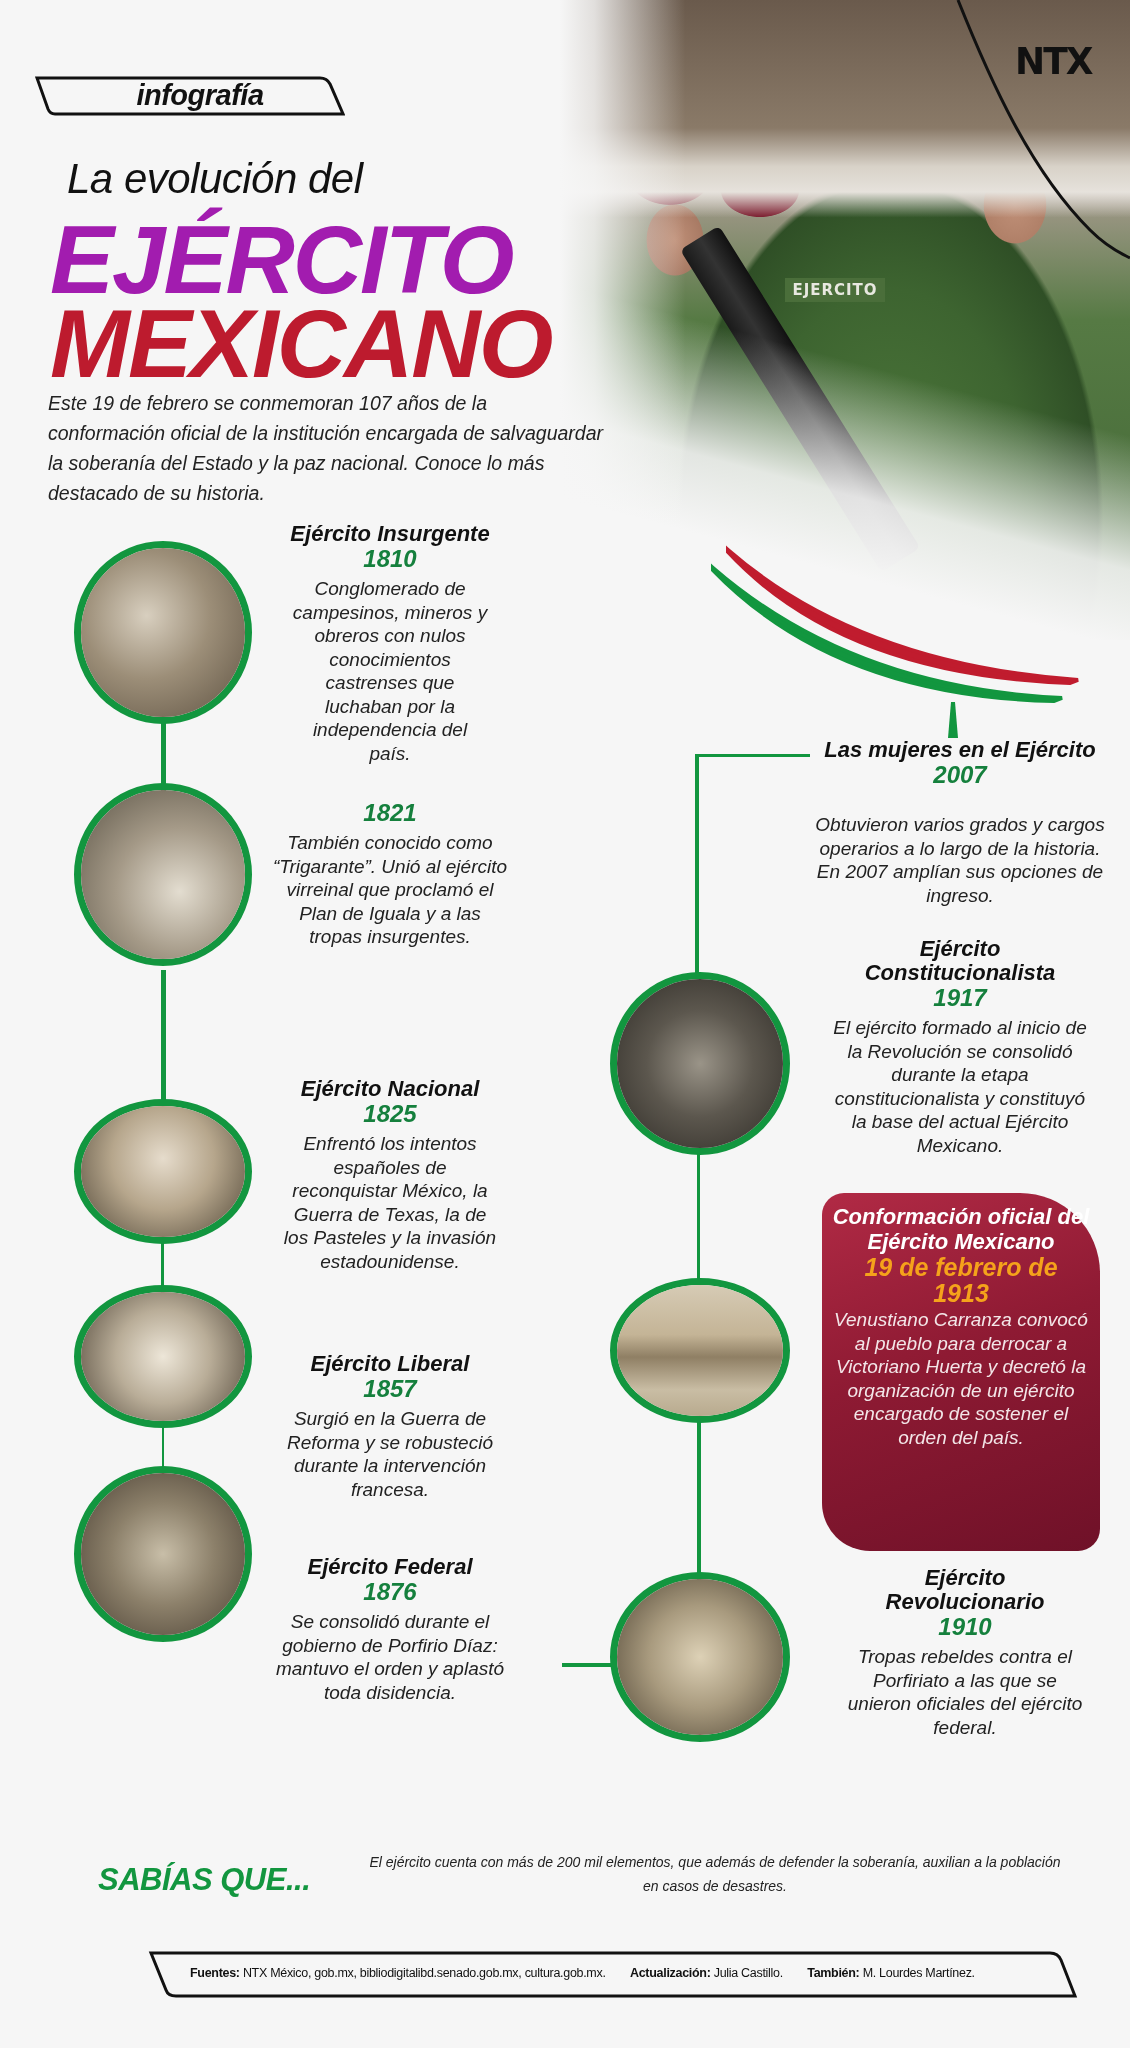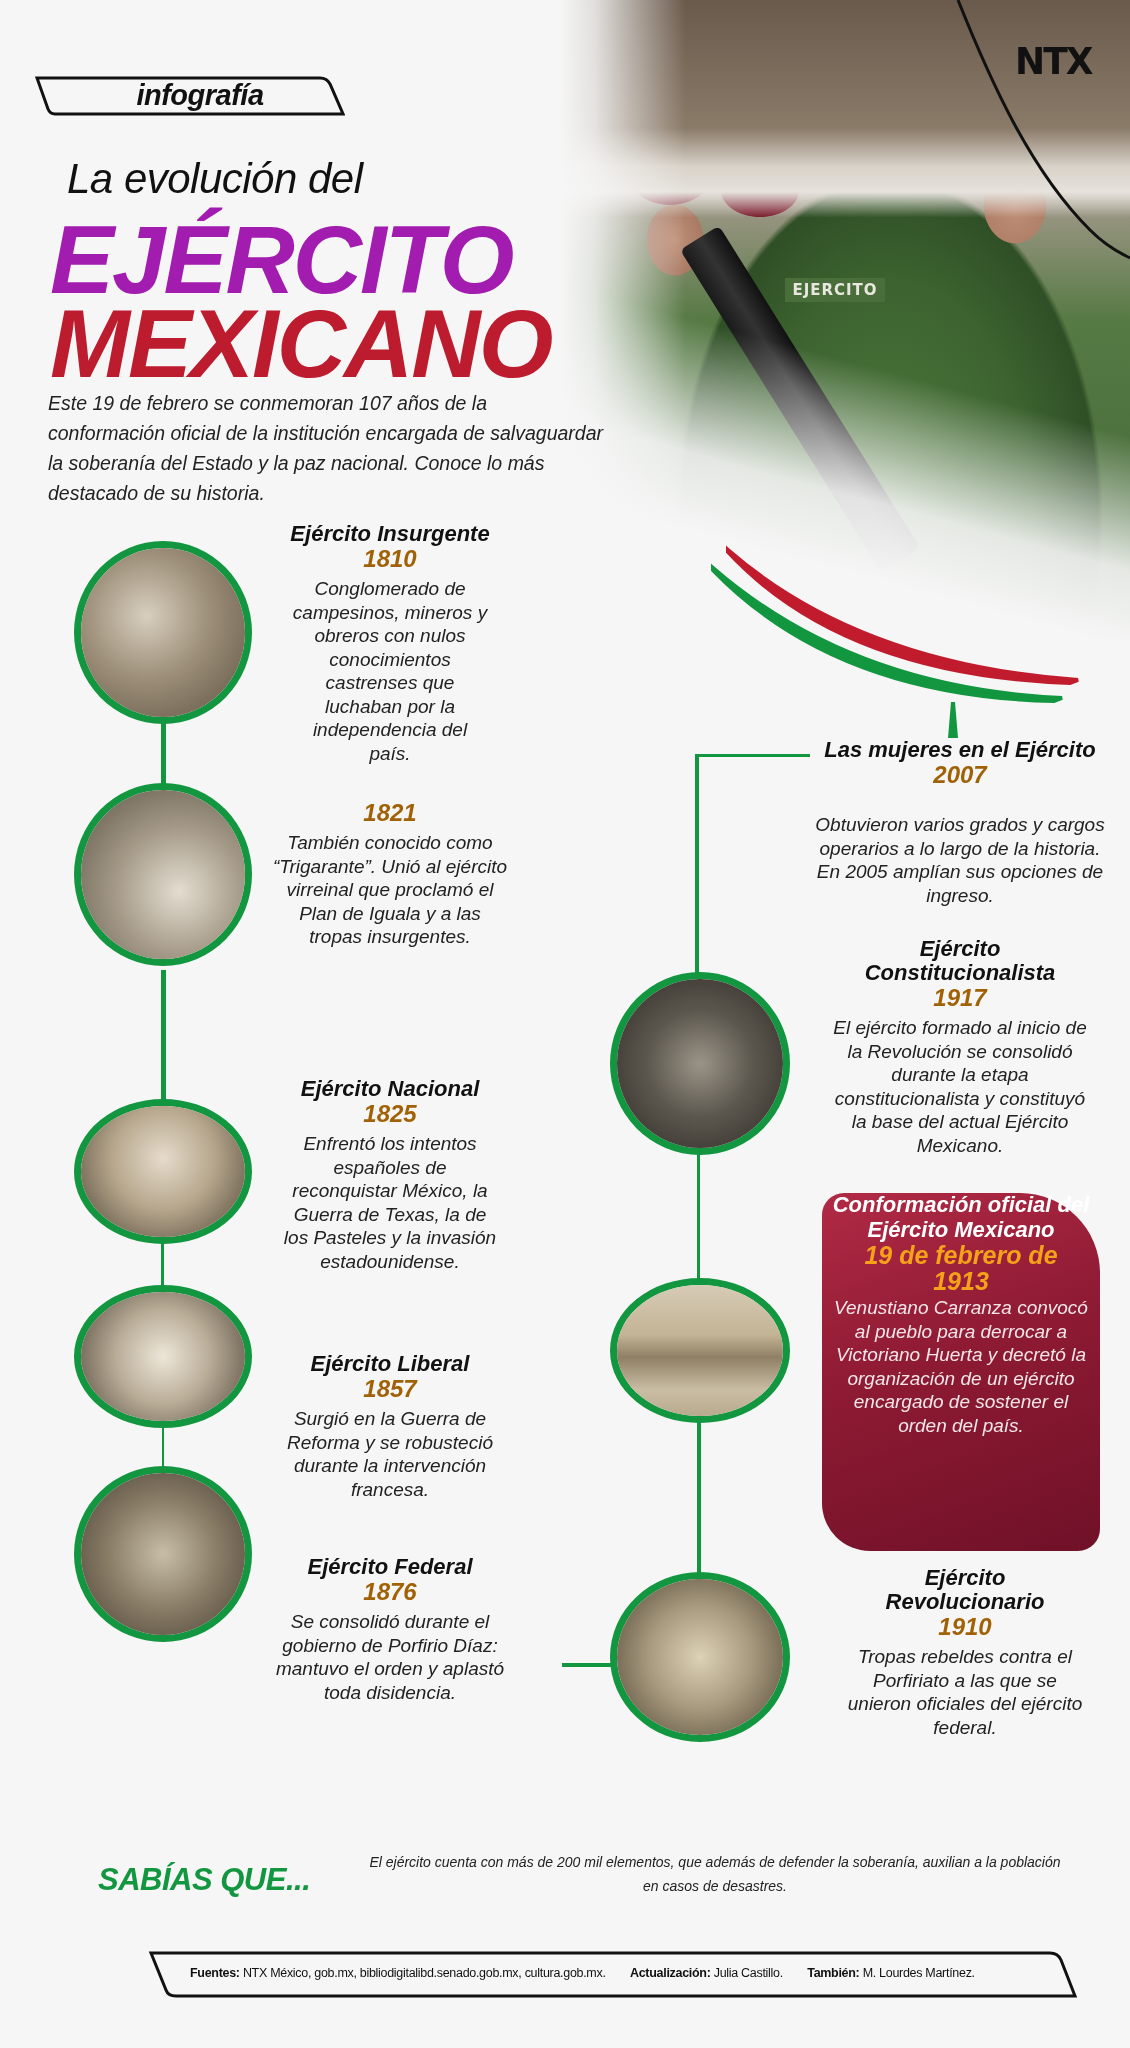--- a/index.html
+++ b/index.html
@@ -81,40 +81,40 @@
     left: 48px; top: 388px; width: 560px;
     font-size: 19.5px; line-height: 30px; font-style: italic; color: #222;
   }
 
   
   .t-item { text-align: center; color: #222; }
   .t-title {
     font-weight: bold; font-style: italic; font-size: 22px; line-height: 24px; color: #111;
   }
   .t-year {
-    font-weight: bold; font-style: italic; font-size: 24px; line-height: 25px; color: #a16207;
+    font-weight: bold; font-style: italic; font-size: 24px; line-height: 25px; color: #15803d;
   }
   .t-desc {
     margin-top: 6px; font-style: italic; font-size: 19px; line-height: 23.5px; color: #222;
   }
 
   .circle {
     border-radius: 50%; border: 7px solid #12963f; overflow: hidden;
     background: #b8ad98;
   }
   .circle .pic { width: 100%; height: 100%; }
 
   .vline { background: #12963f; }
 
   
   .highlight {
     left: 822px; top: 1193px; width: 278px; height: 358px;
     background: linear-gradient(160deg, #b12a45 0%, #8e1a33 45%, #6f1128 100%);
     border-radius: 22px 80px 22px 48px;
-    padding: 0 10px 10px 10px; text-align: center;
+    padding: 12px 10px 10px 10px; text-align: center;
   }
   .hl-title { color: #fff; font-weight: bold; font-style: italic; font-size: 22px; line-height: 24.5px; }
   .hl-date { color: #f5a21b; font-weight: bold; font-style: italic; font-size: 25px; line-height: 26px; }
   .hl-desc { color: #f3e6e8; font-style: italic; font-size: 19px; line-height: 23.5px; margin-top: 2px; }
 
   
   .sabias {
     left: 98px; top: 1862px; font-weight: bold; font-style: italic;
     font-size: 31px; color: #12963f; letter-spacing: -0.5px;
   }
@@ -226,21 +226,21 @@
 <div class="abs circle" style="left:610px;top:1278px;width:180px;height:145px;">
   <div class="pic" style="background:linear-gradient(180deg, #d6cbb5 0%, #c4b496 38%, #8f7f64 55%, #c9bda4 80%, #b8aa8e 100%);"></div>
 </div>
 <div class="abs circle" style="left:610px;top:1572px;width:180px;height:170px;">
   <div class="pic" style="background:radial-gradient(circle at 50% 50%, #ddd1b6 0%, #a89a7e 45%, #4e4434 100%);"></div>
 </div>
 
 <div class="abs t-item" style="left:800px;top:738px;width:320px;">
   <div class="t-title">Las mujeres en el Ejército</div>
   <div class="t-year">2007</div>
-  <div class="t-desc" style="margin-top:26px;padding:0 10px;">Obtuvieron varios grados y cargos operarios a lo largo de la historia. En 2005 amplían sus opciones de ingreso.</div>
+  <div class="t-desc" style="margin-top:26px;padding:0 10px;">Obtuvieron varios grados y cargos operarios a lo largo de la historia. En 2007 amplían sus opciones de ingreso.</div>
 </div>
 
 <div class="abs t-item" style="left:810px;top:937px;width:300px;">
   <div class="t-title" style="padding:0 20px;">Ejército Constitucionalista</div>
   <div class="t-year">1917</div>
   <div class="t-desc" style="padding:0 22px;">El ejército formado al inicio de la Revolución se consolidó durante la etapa constitucionalista y constituyó la base del actual Ejército Mexicano.</div>
 </div>
 
 <div class="abs highlight">
   <div class="hl-title">Conformación oficial del Ejército Mexicano</div>

